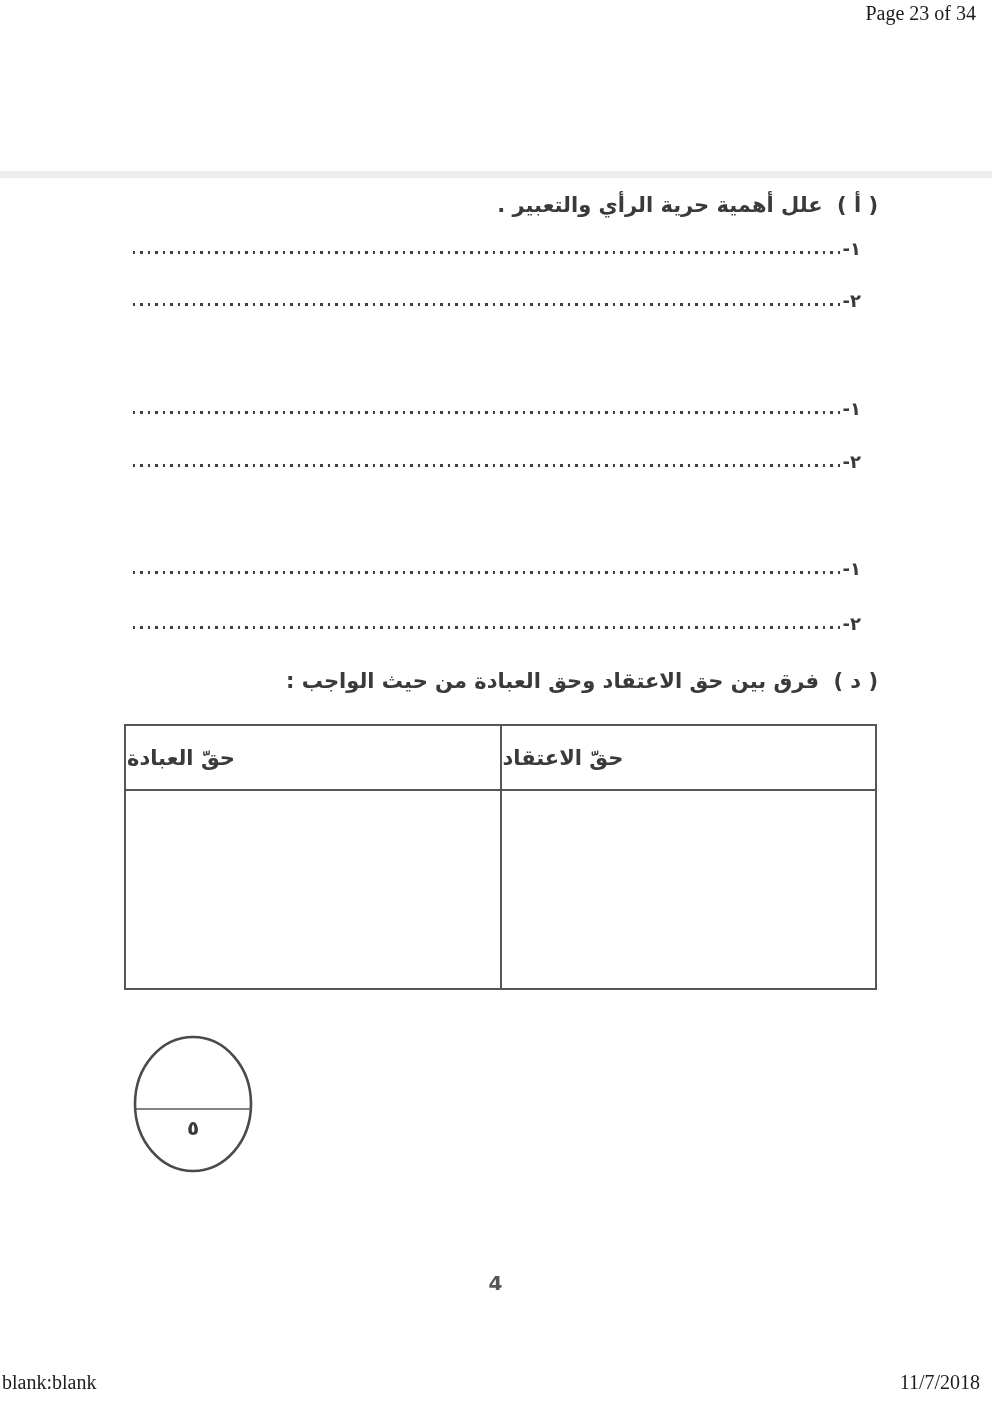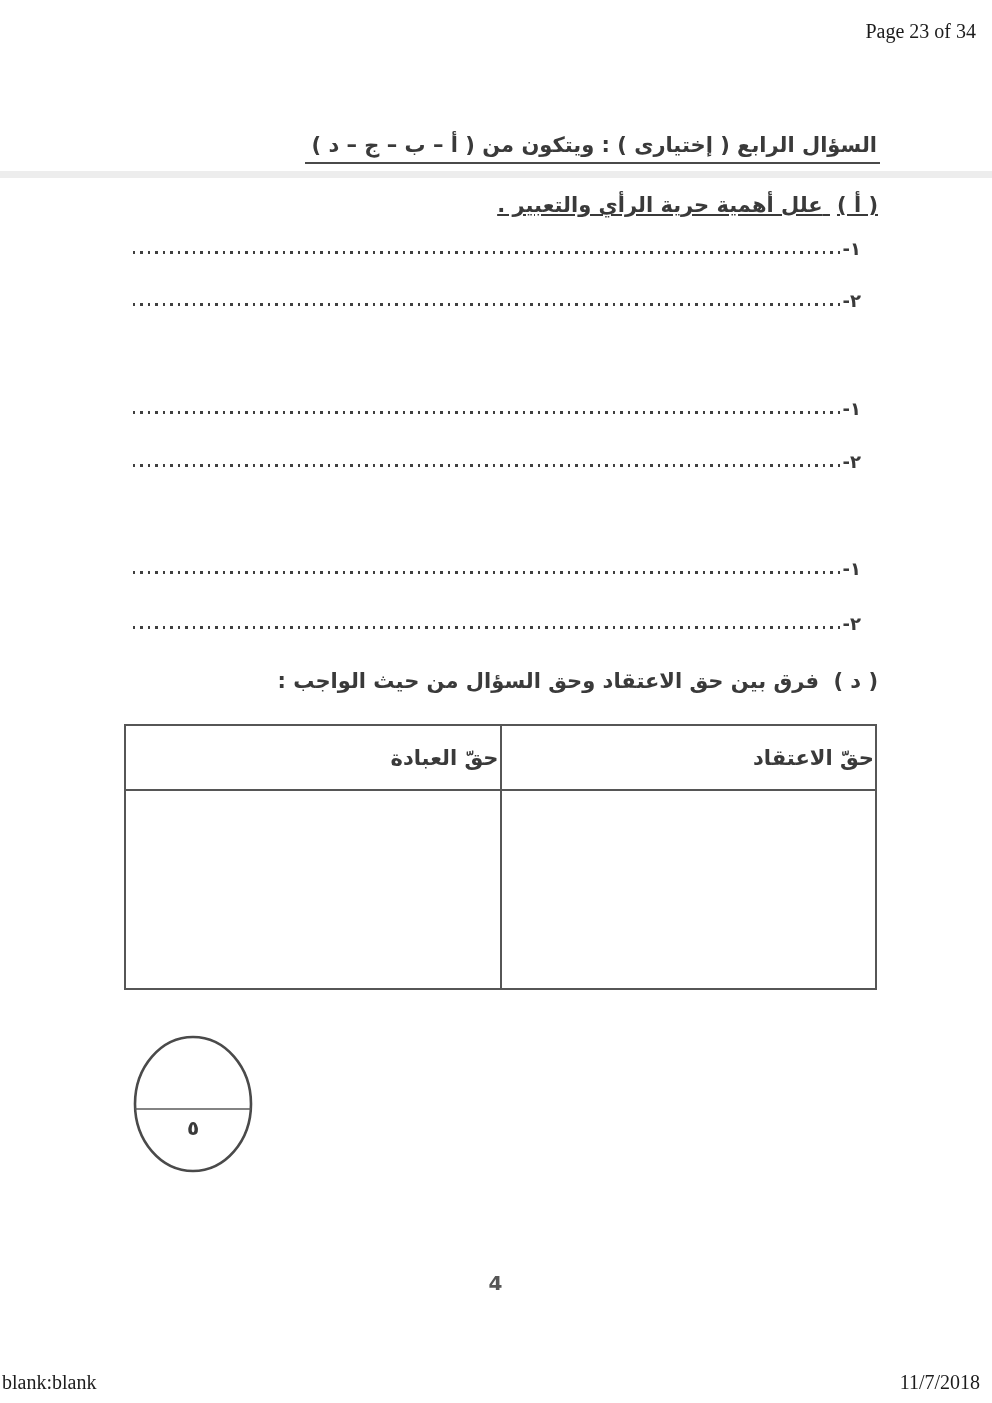--- a/index.html
+++ b/index.html
@@ -10,21 +10,21 @@
     background: #ffffff;
     overflow: hidden;
     font-family: "DejaVu Sans", sans-serif;
   }
   .serif-text {
     font-family: "Liberation Serif", "DejaVu Serif", serif;
     font-size: 20px;
     color: #1c1c1c;
     white-space: nowrap;
   }
-  .print-header-right { position: absolute; top: 20px; right: 16px; text-align: center; }
+  .print-header-right { position: absolute; top: 2px; right: 16px; text-align: center; }
   .print-footer-left  { position: absolute; top: 1371px; left: 2px; }
   .print-footer-right { position: absolute; top: 1371px; right: 12px; }
 
   .doc-title {
     position: absolute;
     top: 133px;
     right: 112px;
     direction: rtl;
     font-weight: bold;
     font-size: 21px;
@@ -44,21 +44,21 @@
   .question {
     position: absolute;
     right: 114px;
     direction: rtl;
     font-weight: bold;
     font-size: 21px;
     color: #3a3a3a;
     white-space: nowrap;
   }
   .q-label { margin-left: 7px; }
-  .q-a { top: 193px; text-decoration: underline; }
+  .q-a { top: 193px; }
   .q-b { top: 348px; }
   .q-c { top: 511px; }
   .q-d { top: 669px; }
 
   .answer-line {
     position: absolute;
     left: 133px;
     width: 729px;
     height: 30px;
     display: flex;
@@ -91,21 +91,21 @@
     left: 124px;
     top: 724px;
     width: 753px;
     height: 264px;
     border-collapse: collapse;
     direction: rtl;
     table-layout: fixed;
   }
   table.compare td {
     border: 2px solid #565656;
-    text-align: right;
+    text-align: left;
     vertical-align: middle;
     font-weight: bold;
     font-size: 21px;
     color: #3a3a3a;
   }
   tr.head-row { height: 65px; }
   tr.body-row { height: 199px; }
   tr.body-row td { background: #ffffff; }
 
   .marks-circle-wrap {
@@ -127,21 +127,20 @@
     letter-spacing: 1px;
   }
 </style>
 </head>
 <body>
 
 <div class="page">
 
   <div class="serif-text print-header-right">Page 23 of 34</div>
 
-  <div class="doc-title">السؤال الرابع  ( إختيارى ) : ويتكون من ( أ – ب – ج – د )</div>
 
   <div class="scan-band"></div>
 
   <div class="question q-a">
     <span class="q-label">( أ )</span>
     <span class="q-text">علل أهمية حرية الرأي والتعبير .</span>
   </div>
 
   <div class="answer-line al-1">
     <span class="dots"></span>
@@ -167,21 +166,21 @@
     <span class="dots"></span>
     <span class="line-num" dir="rtl">١-</span>
   </div>
   <div class="answer-line al-6">
     <span class="dots"></span>
     <span class="line-num" dir="rtl">٢-</span>
   </div>
 
   <div class="question q-d">
     <span class="q-label">( د )</span>
-    <span class="q-text">فرق بين حق الاعتقاد وحق السؤال من حيث الواجب :</span>
+    <span class="q-text">فرق بين حق الاعتقاد وحق العبادة من حيث الواجب :</span>
   </div>
 
   <table class="compare">
     <tbody>
       <tr class="head-row">
         <td>حقّ الاعتقاد</td>
         <td>حقّ العبادة</td>
       </tr>
       <tr class="body-row">
         <td></td>

